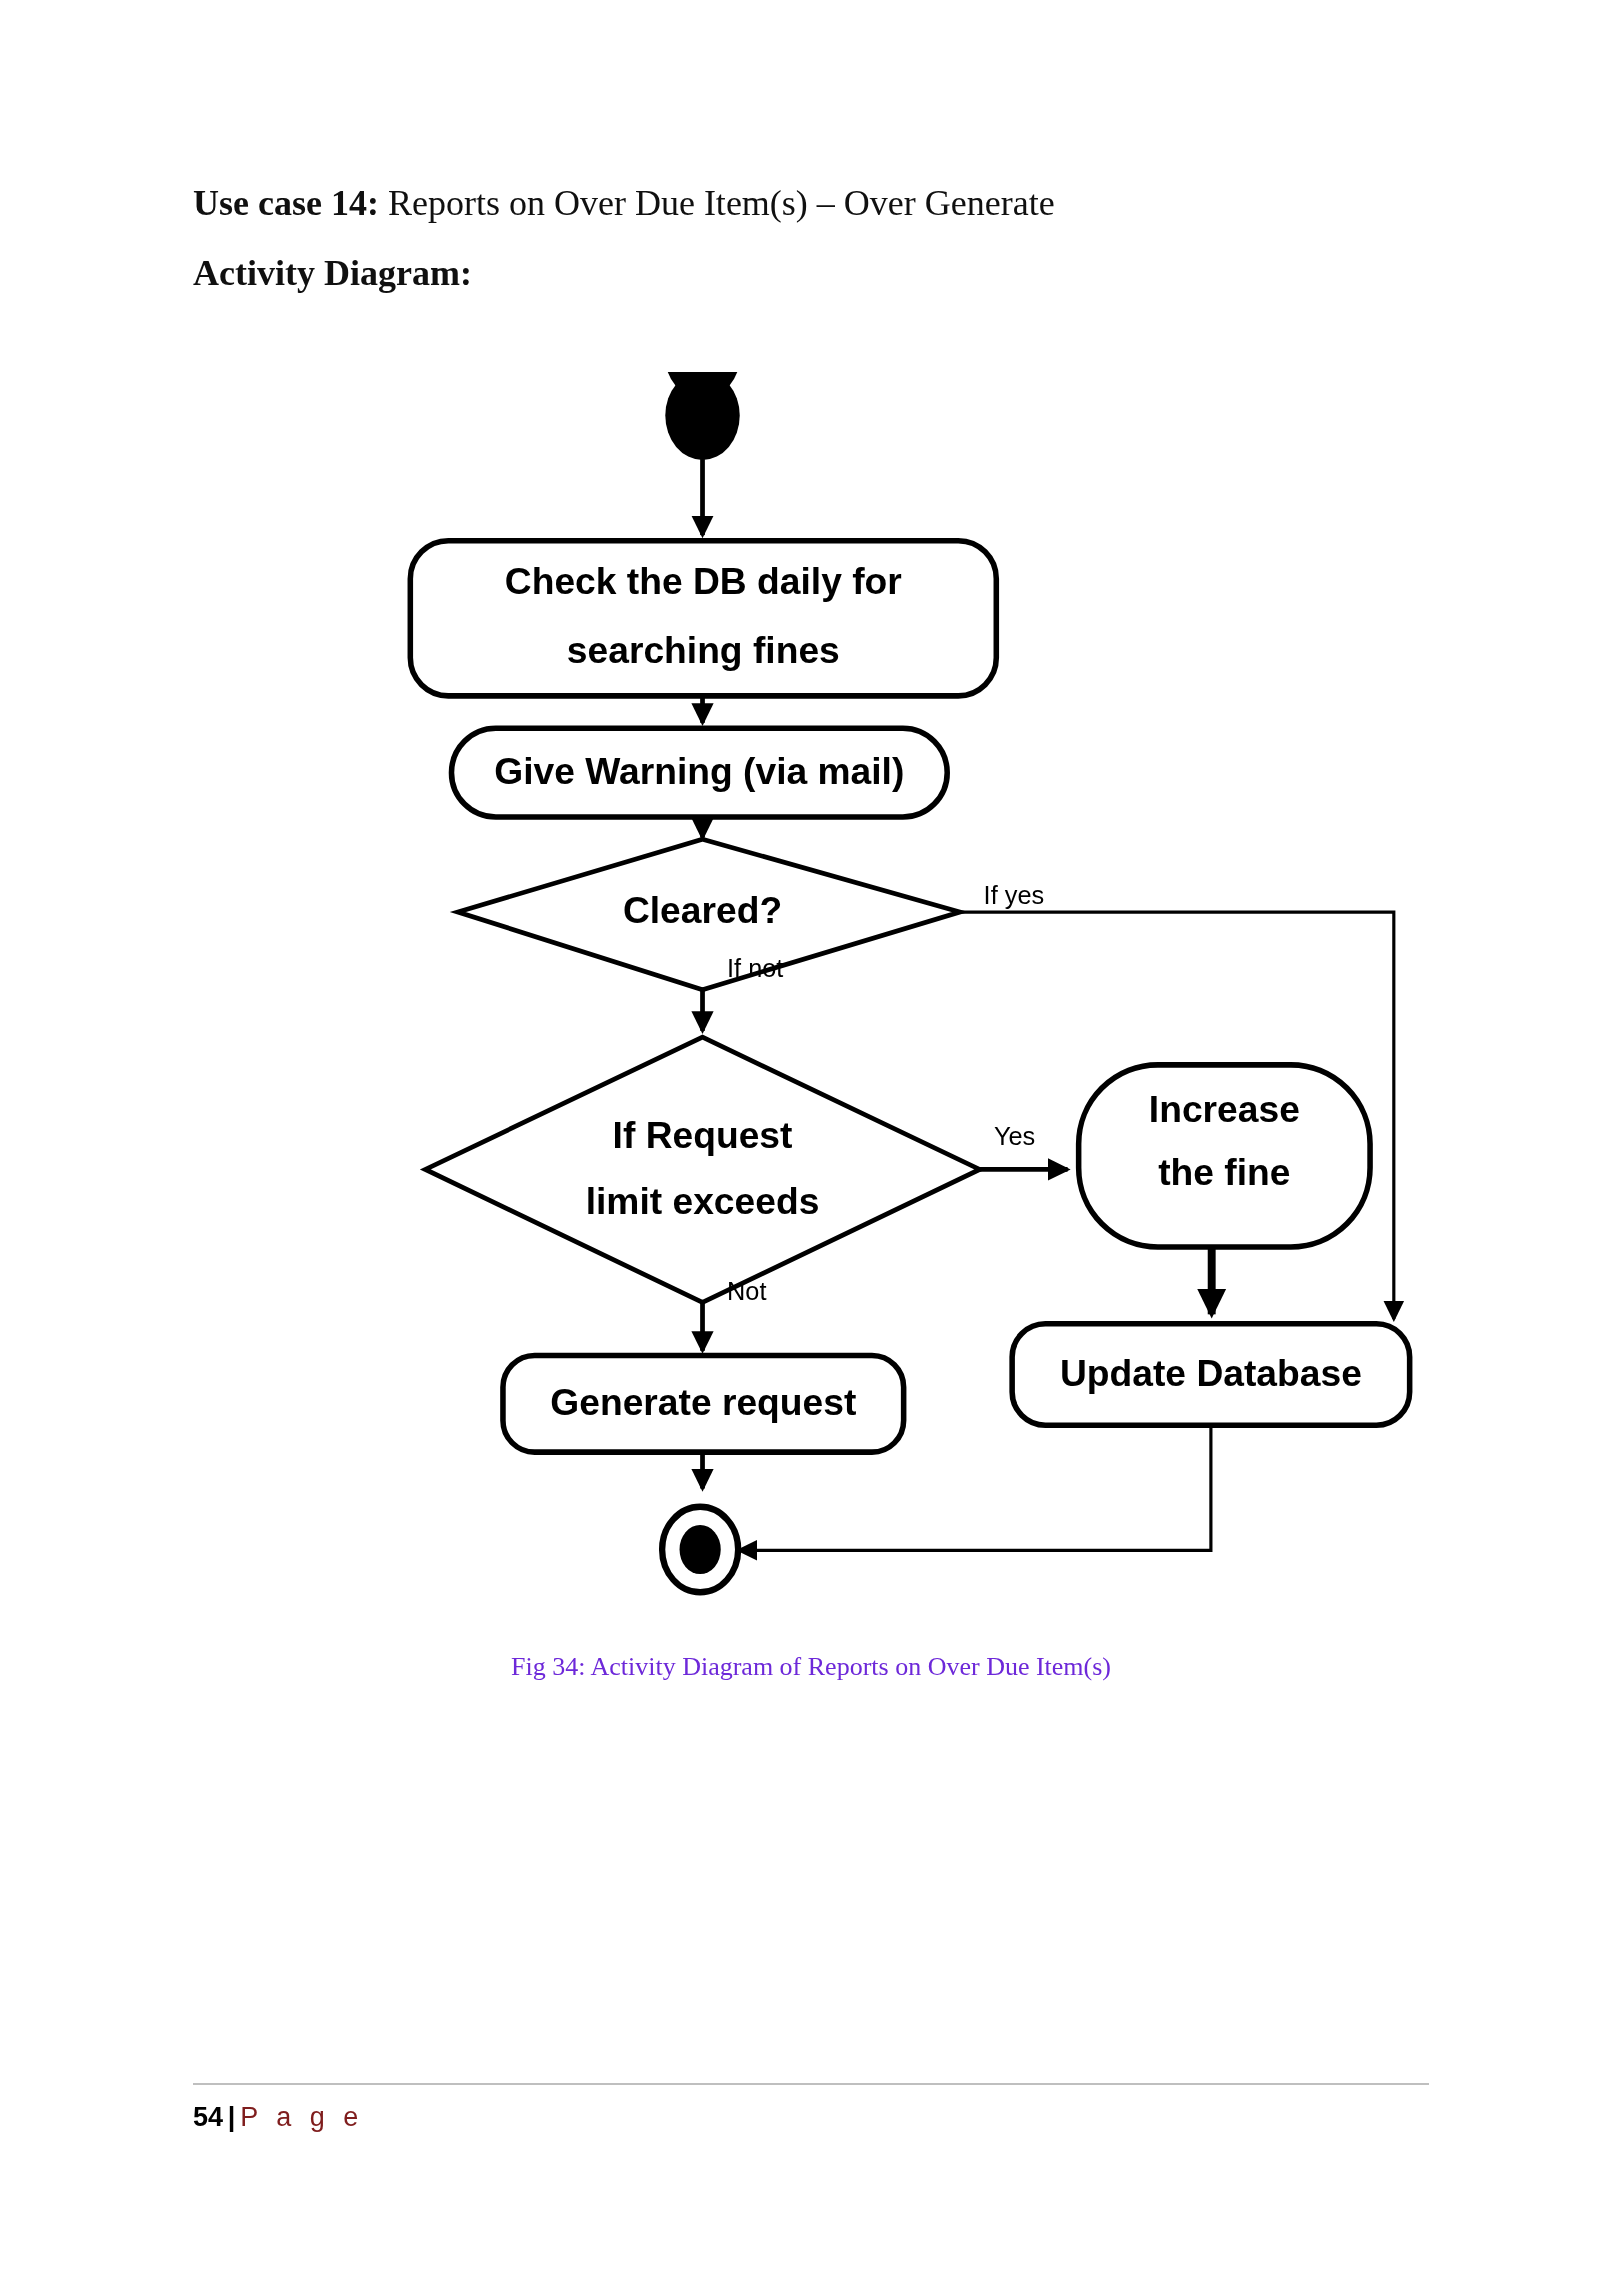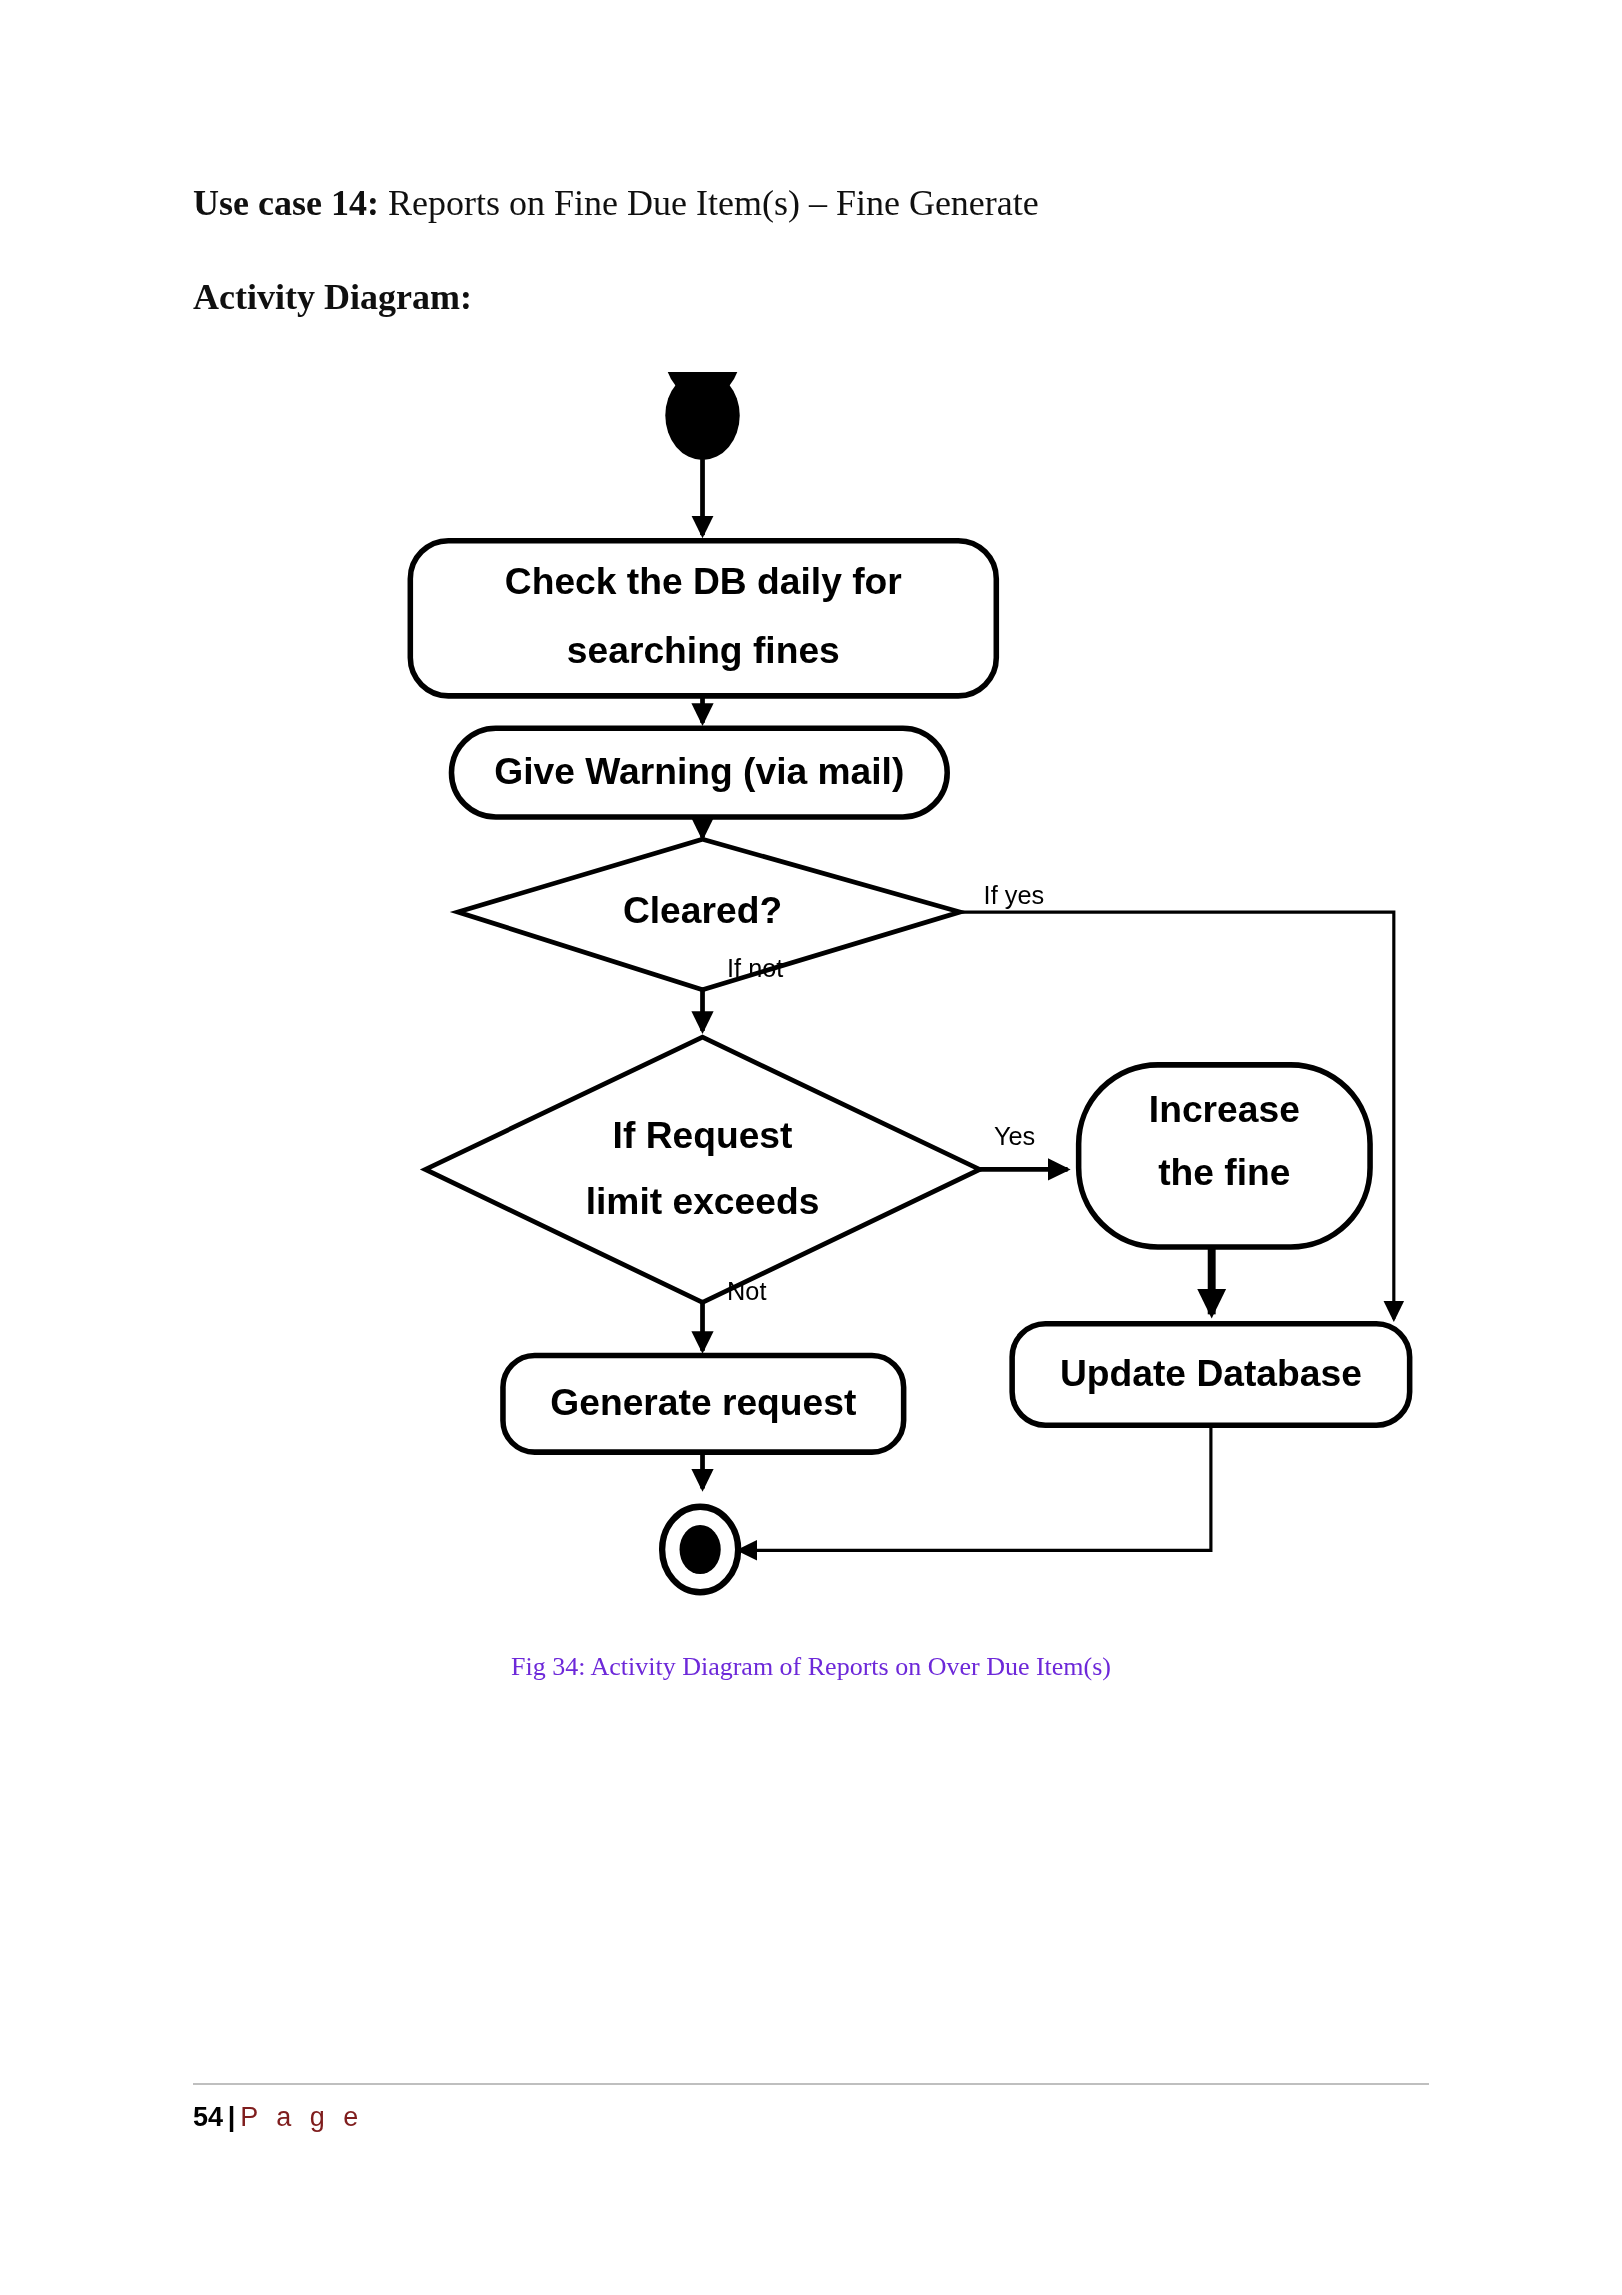--- a/index.html
+++ b/index.html
@@ -37,21 +37,21 @@
     white-space: nowrap;
   }
   .usecase-line .bold {
     font-weight: bold;
     margin-top: 8px;
   }
   .usecase-line .rest {
     font-weight: normal;
   }
   .subheading {
-    margin-top: 52px;
+    margin-top: 28px;
     font-family: "Liberation Serif", serif;
     font-size: 36px;
     font-weight: bold;
     color: #101010;
     white-space: nowrap;
   }
 
   
   .diagram-wrap {
     position: absolute;
@@ -159,21 +159,21 @@
     color: #7f1d1d;
     letter-spacing: 5.5px;
   }
 </style>
 </head>
 <body>
 
 <div class="page">
 
   <div class="heading-block">
-    <div class="usecase-line"><span class="bold">Use case 14:</span><span class="rest"> Reports on Fine Due Item(s) – Fine Generate</span></div>
+    <div class="usecase-line"><span class="bold">Use case 14:</span><span class="rest"> Reports on Over Due Item(s) – Over Generate</span></div>
     <div class="subheading">Activity Diagram:</div>
   </div>
 
   <div class="diagram-wrap">
     <svg class="activity-diagram" viewBox="0 0 2048 1600">
       <defs>
         <marker id="arrow" viewBox="0 0 12 12" refX="9.5" refY="6" markerWidth="5.2" markerHeight="5.2" orient="auto-start-reverse" markerUnits="strokeWidth">
           <path d="M 0 0.6 L 11 6 L 0 11.4 z" fill="#000000"></path>
         </marker>
         <marker id="arrow-thick" viewBox="0 0 12 12" refX="9.5" refY="6" markerWidth="4.1" markerHeight="4.1" orient="auto-start-reverse" markerUnits="strokeWidth">

